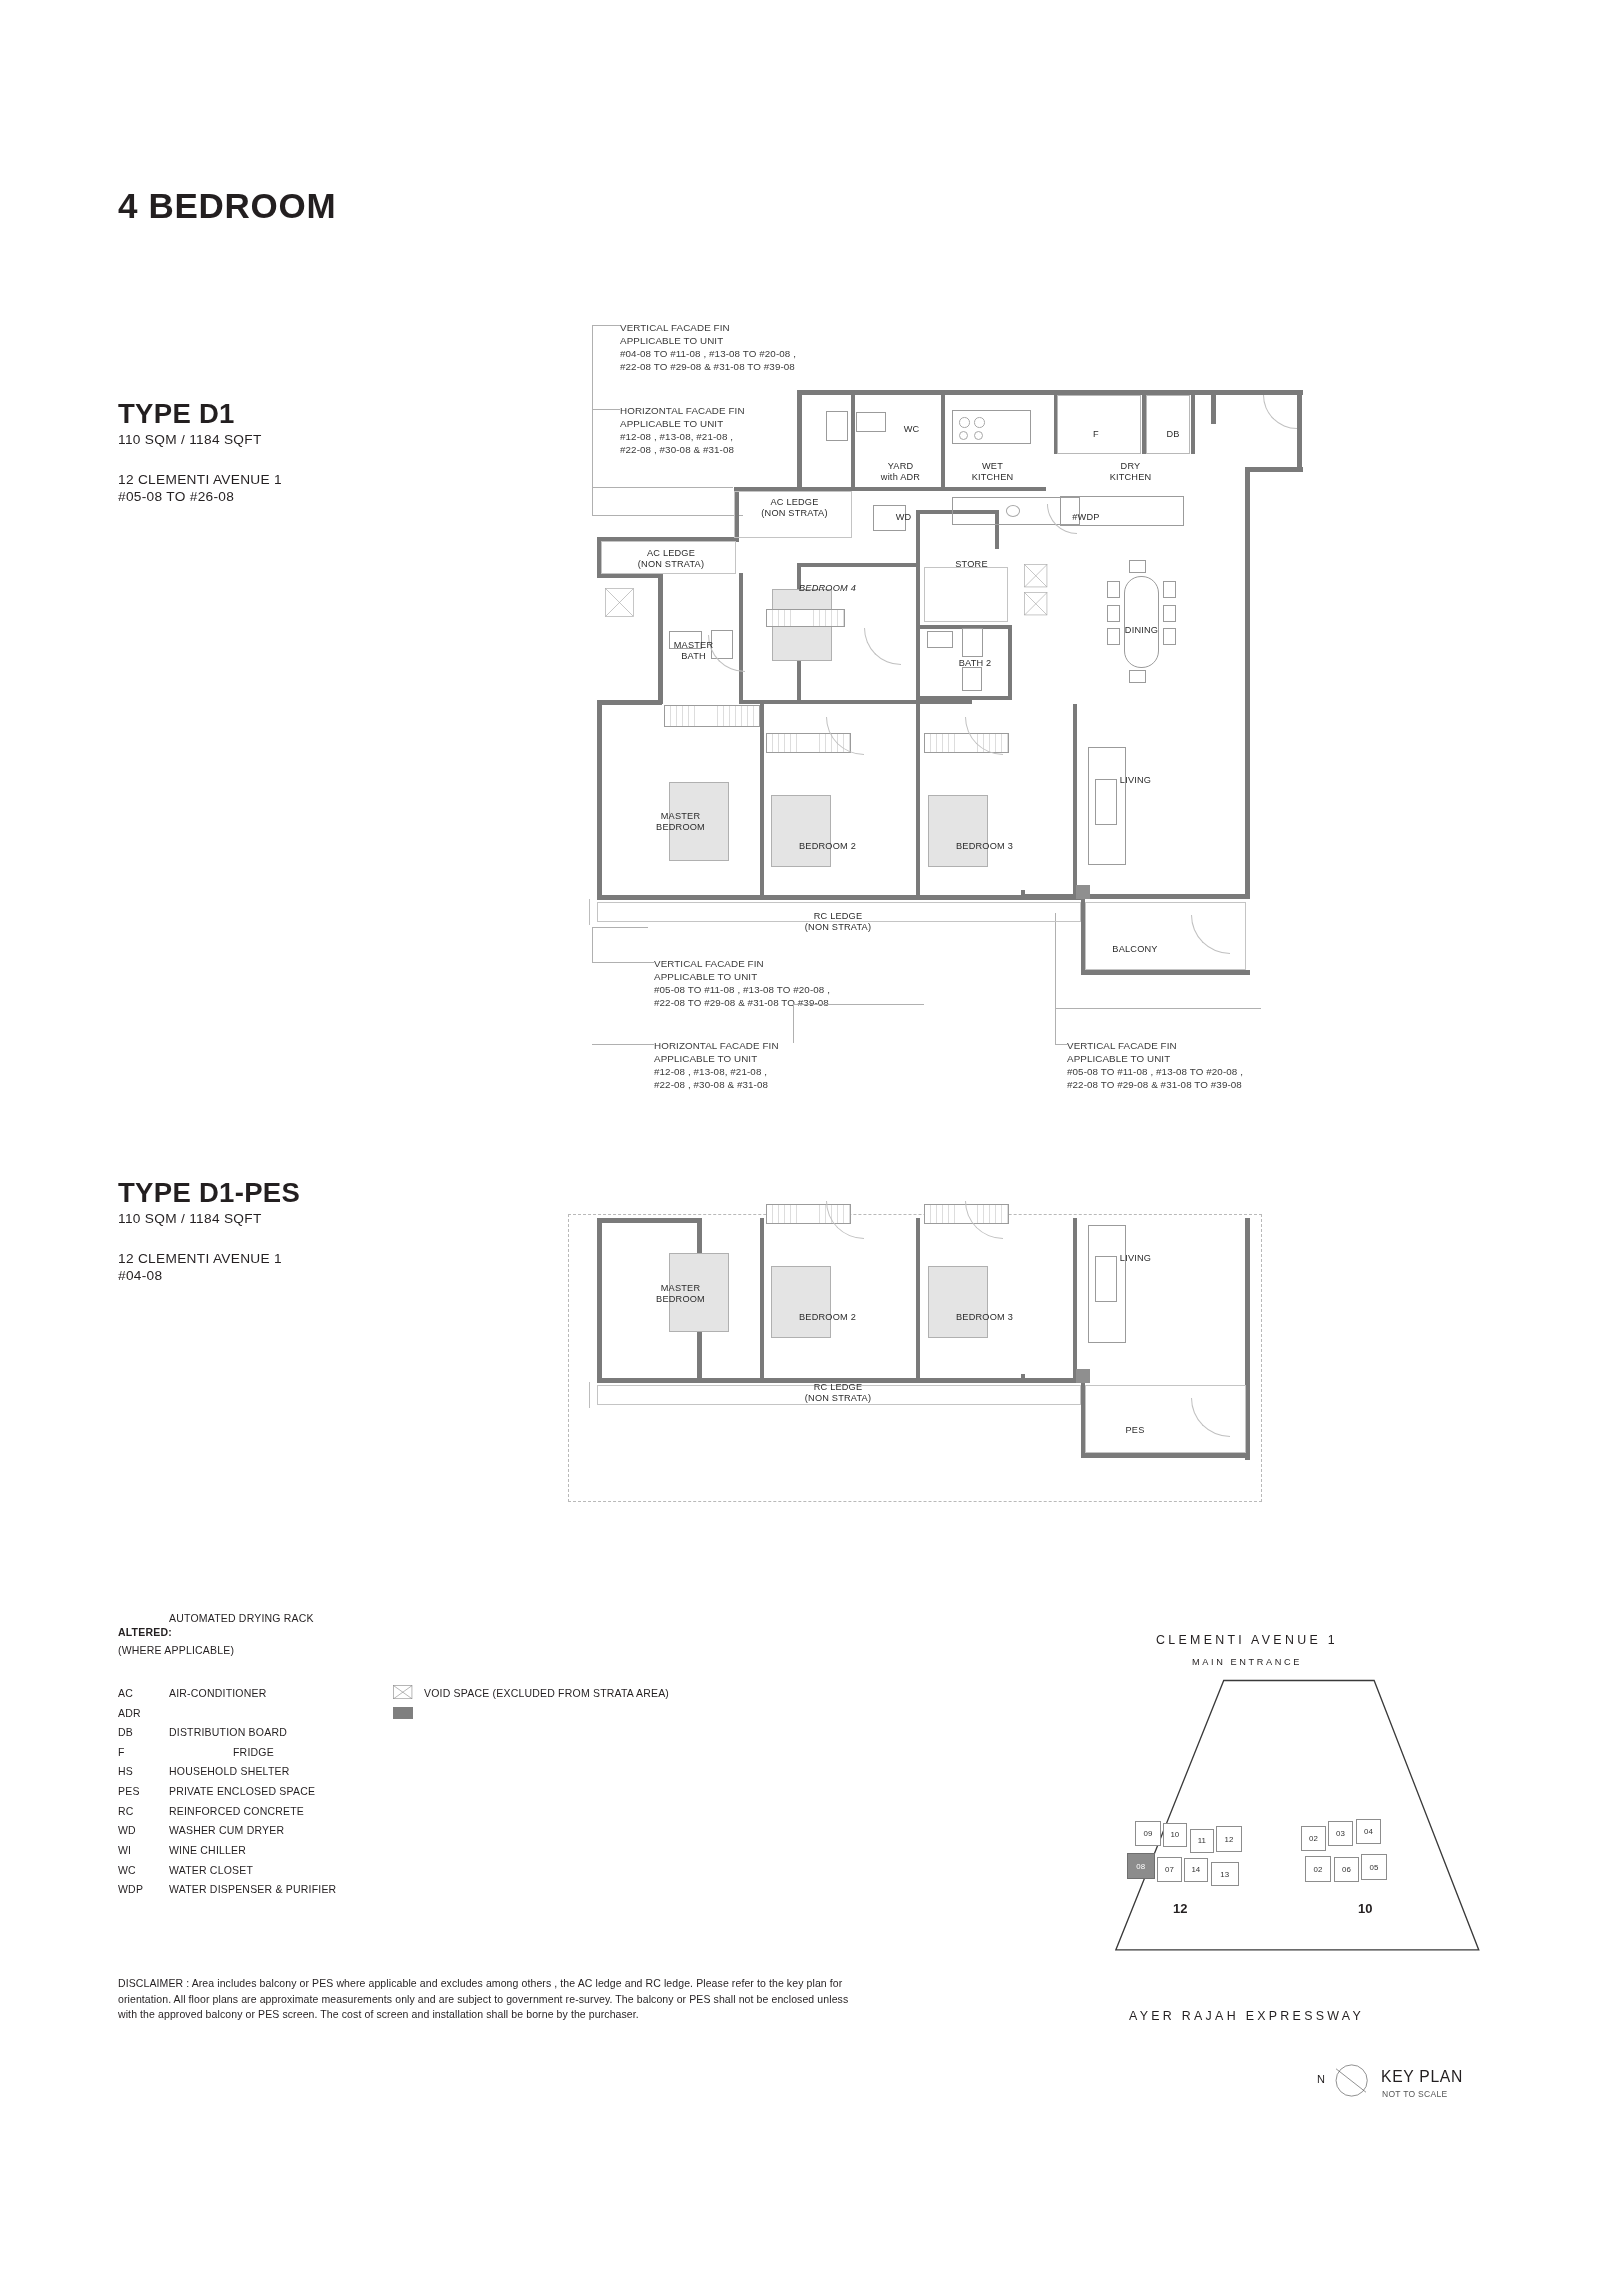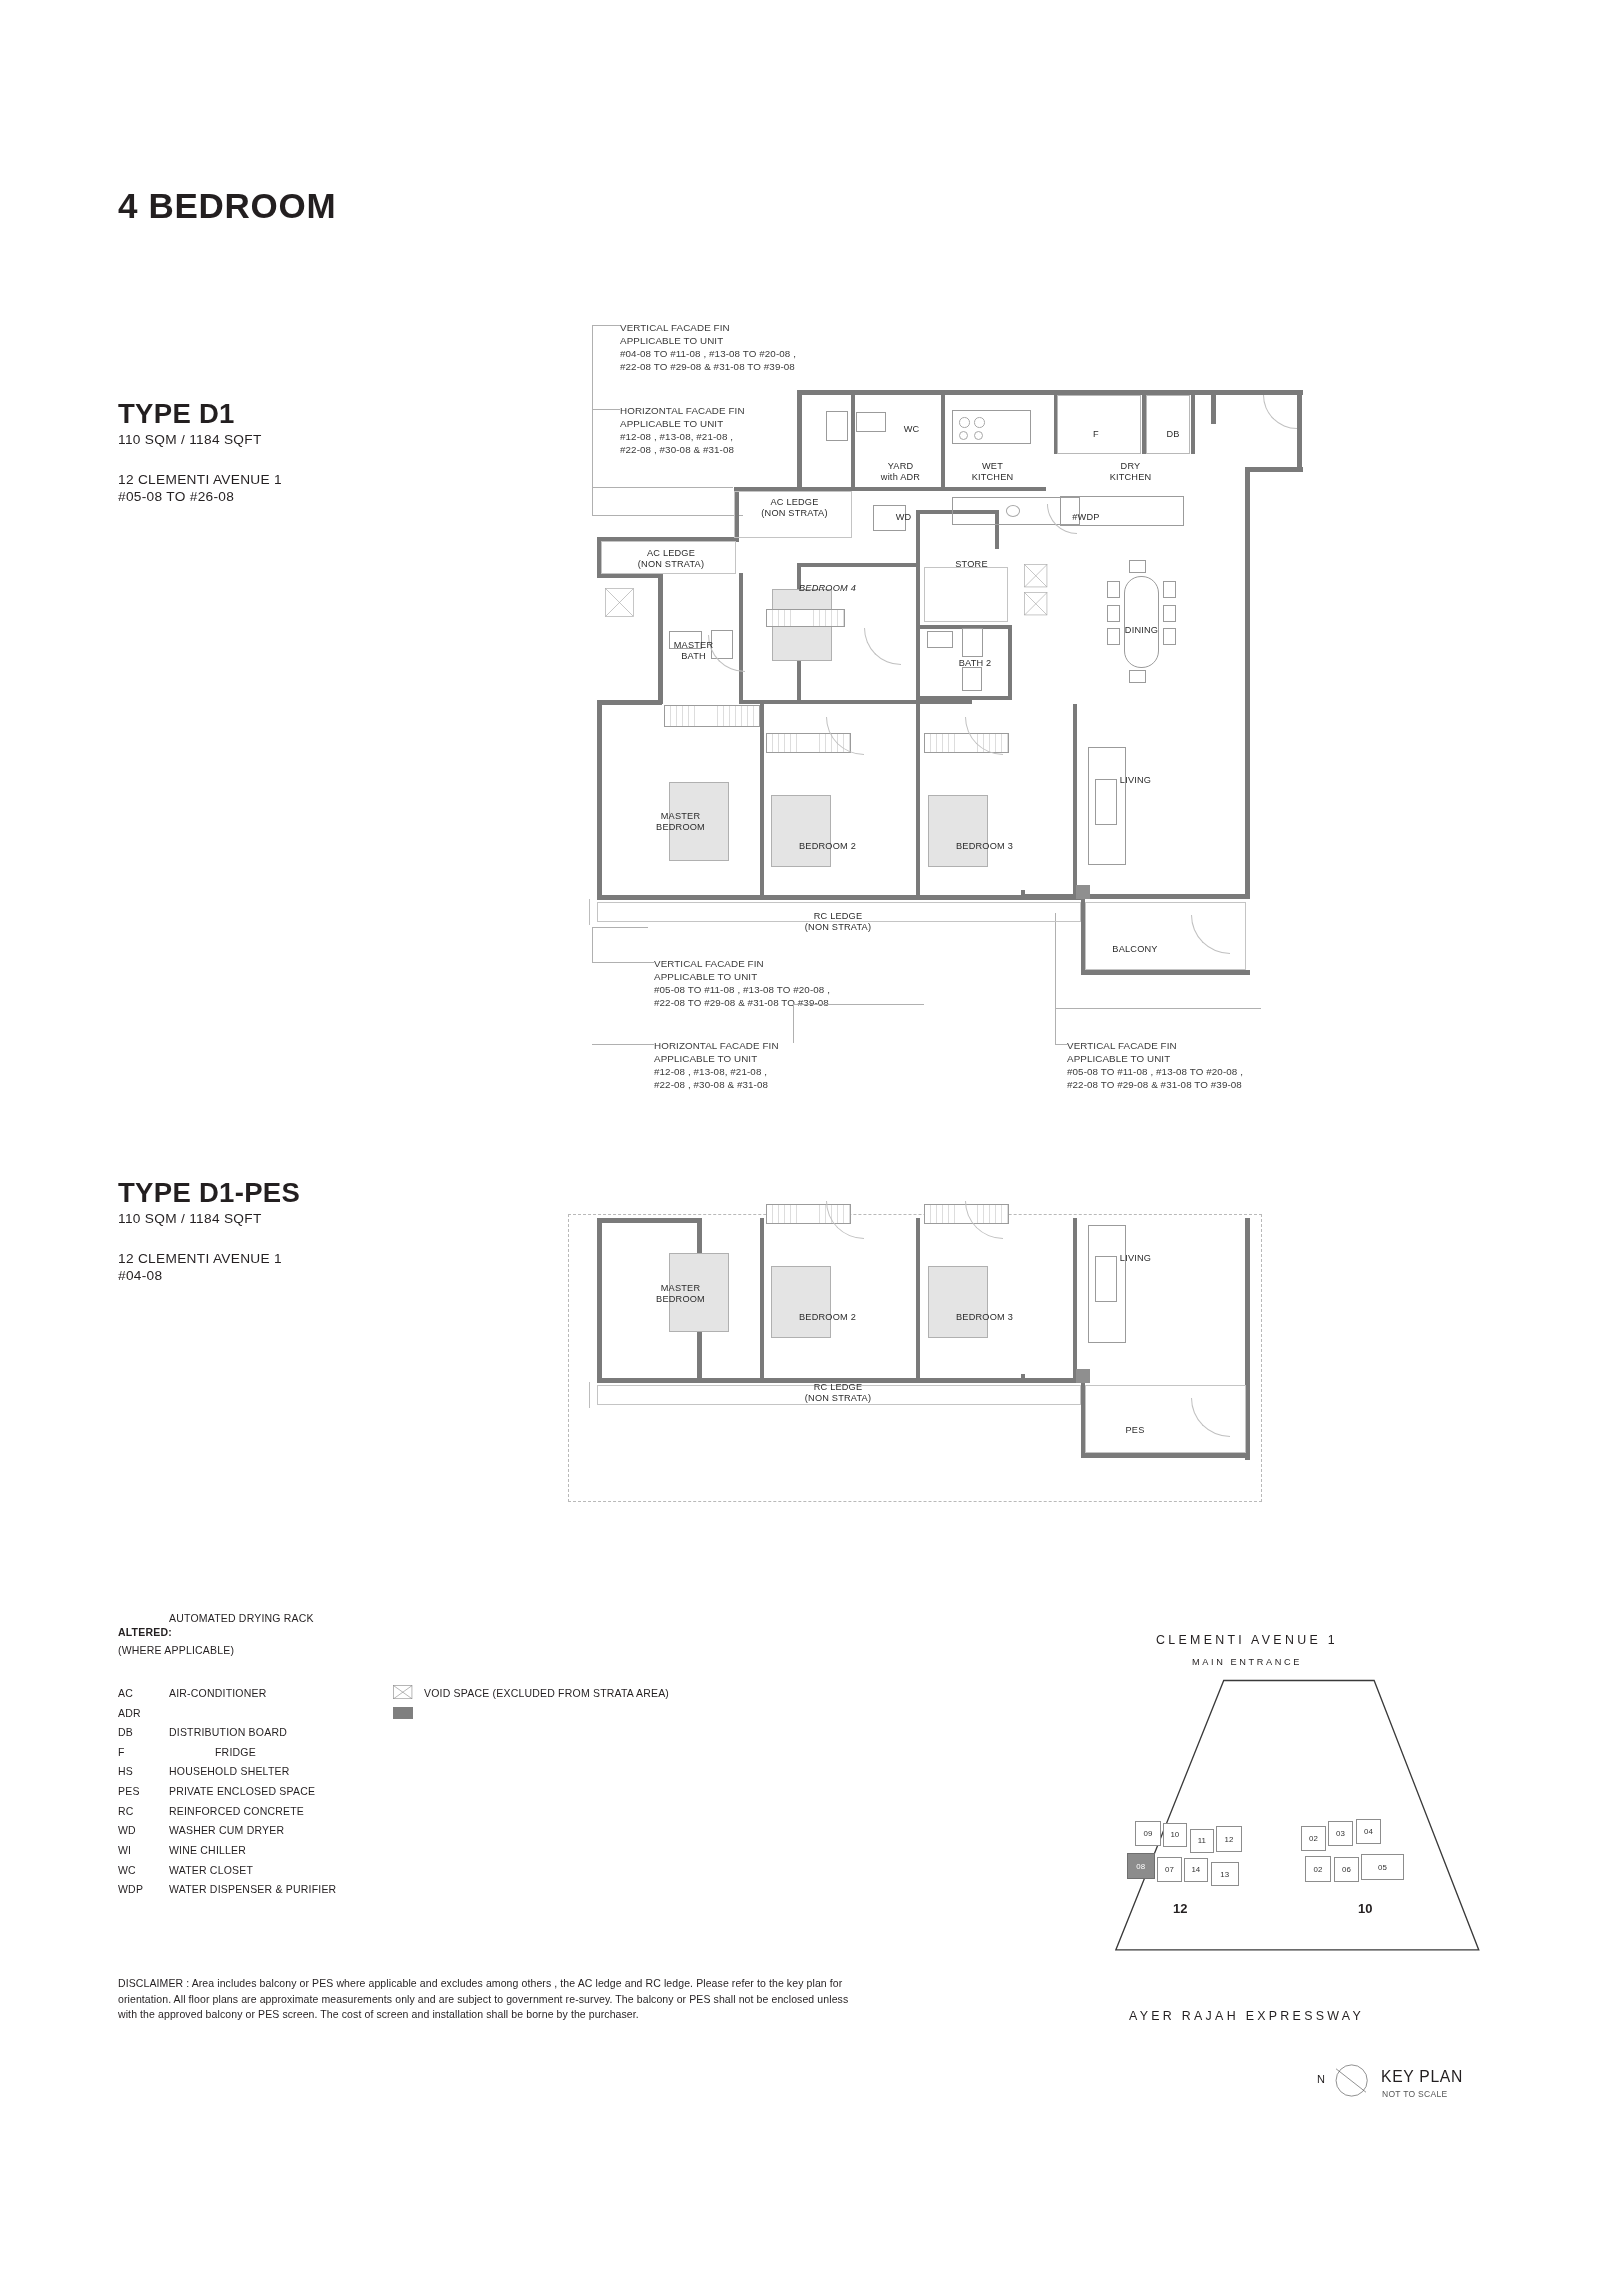--- a/index.html
+++ b/index.html
@@ -305,21 +305,21 @@
   <div class="legend-txt" style="left:118px;top:1644px;">(WHERE APPLICABLE)</div>
 
   <div>
     <div class="legend-code" style="left:118px;top:1687px;">AC</div>
     <div class="legend-txt" style="left:169px;top:1687px;">AIR-CONDITIONER</div>
     <div class="legend-code" style="left:118px;top:1707px;">ADR</div>
     <div class="legend-txt" style="left:169px;top:1612px;">AUTOMATED DRYING RACK</div>
     <div class="legend-code" style="left:118px;top:1726px;">DB</div>
     <div class="legend-txt" style="left:169px;top:1726px;">DISTRIBUTION BOARD</div>
     <div class="legend-code" style="left:118px;top:1746px;">F</div>
-    <div class="legend-txt" style="left:169px;top:1746px;padding-left:46px;">FRIDGE</div>
+    <div class="legend-txt" style="left:187px;top:1746px;padding-left:46px;">FRIDGE</div>
     <div class="legend-code" style="left:118px;top:1765px;">HS</div>
     <div class="legend-txt" style="left:169px;top:1765px;">HOUSEHOLD SHELTER</div>
     <div class="legend-code" style="left:118px;top:1785px;">PES</div>
     <div class="legend-txt" style="left:169px;top:1785px;">PRIVATE ENCLOSED SPACE</div>
     <div class="legend-code" style="left:118px;top:1805px;">RC</div>
     <div class="legend-txt" style="left:169px;top:1805px;">REINFORCED CONCRETE</div>
     <div class="legend-code" style="left:118px;top:1824px;">WD</div>
     <div class="legend-txt" style="left:169px;top:1824px;">WASHER CUM DRYER</div>
     <div class="legend-code" style="left:118px;top:1844px;">WI</div>
     <div class="legend-txt" style="left:169px;top:1844px;">WINE CHILLER</div>
@@ -356,21 +356,21 @@
     <div class="blk" style="left:1157px;top:1857px;width:25px;height:25px;">07</div>
     <div class="blk" style="left:1184px;top:1858px;width:23.6px;height:23.6px;">14</div>
     <div class="blk" style="left:1211px;top:1862px;width:27.5px;height:24px;">13</div>
     <div class="blknum" style="left:1173px;top:1901px;">12</div>
 
     <div class="blk" style="left:1301px;top:1826px;width:25px;height:25px;">02</div>
     <div class="blk" style="left:1328px;top:1821px;width:25px;height:25px;">03</div>
     <div class="blk" style="left:1356px;top:1819px;width:25px;height:25px;">04</div>
     <div class="blk" style="left:1305px;top:1856px;width:26px;height:26px;">02</div>
     <div class="blk" style="left:1334px;top:1857px;width:25px;height:25px;">06</div>
-    <div class="blk" style="left:1361px;top:1854px;width:43px;height:26px;">05</div>
+    <div class="blk" style="left:1361px;top:1854px;width:26px;height:26px;">05</div>
     <div class="blknum" style="left:1358px;top:1901px;">10</div>
 
     <div class="kp-t" style="left:1129px;top:2009px;">AYER  RAJAH  EXPRESSWAY</div>
 
     <svg style="position:absolute;left:1328px;top:2061px;width:46px;height:39px;" viewBox="0 0 70 60" width="46" height="39">
       <circle cx="36" cy="30" r="24" fill="none" stroke="#555"></circle>
       <line x1="12" y1="12" x2="58" y2="48" stroke="#555"></line>
     </svg>
     <div class="kp-s" style="left:1317px;top:2073px;letter-spacing:0;font-size:11px;">N</div>
     <div style="position:absolute;left:1381px;top:2068px;font-size:15.7px;letter-spacing:0.7px;">KEY PLAN</div>

